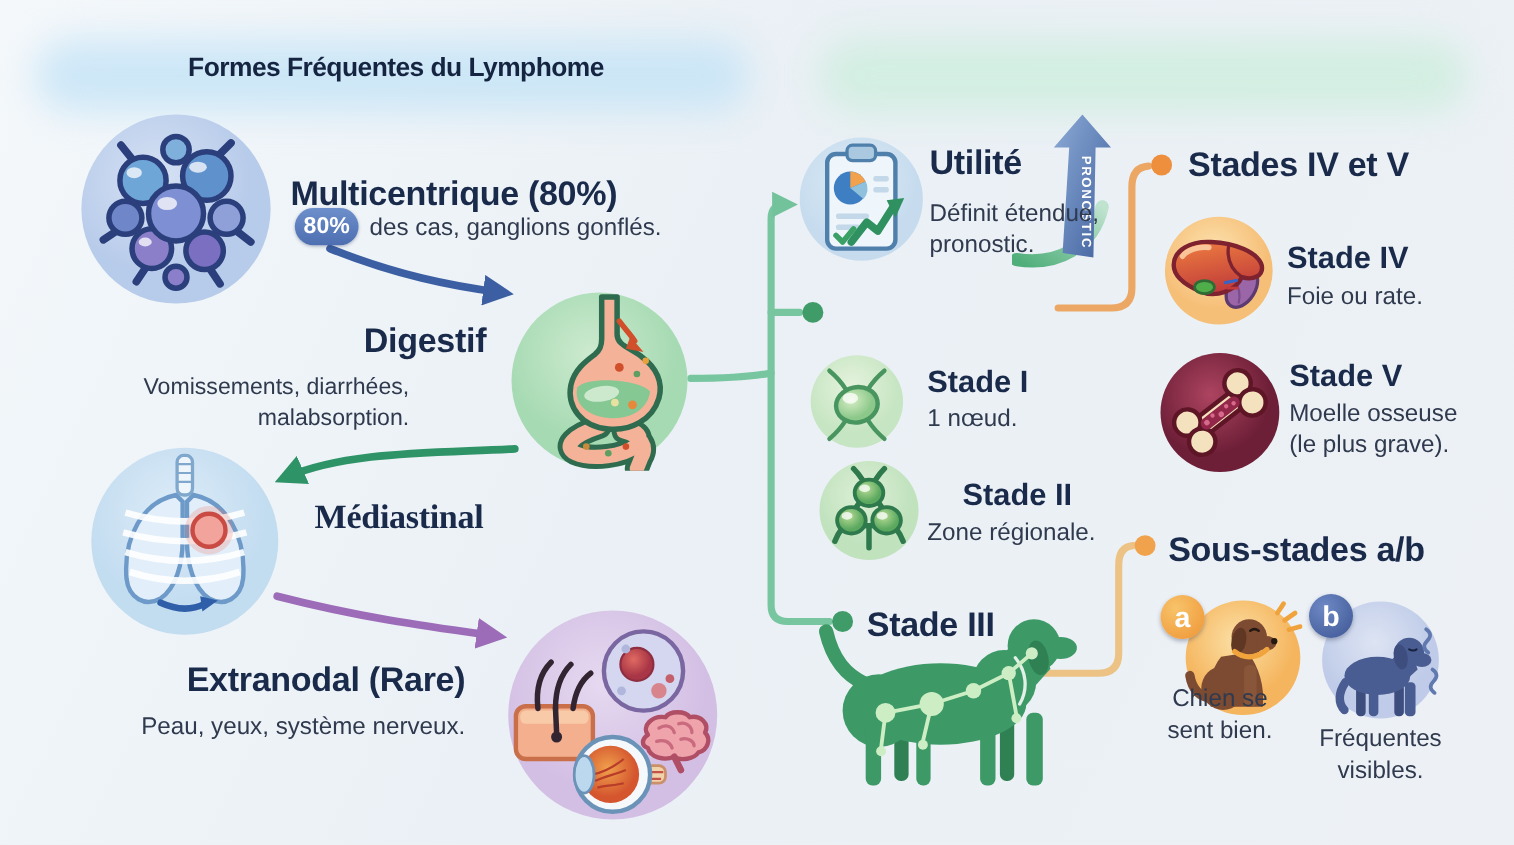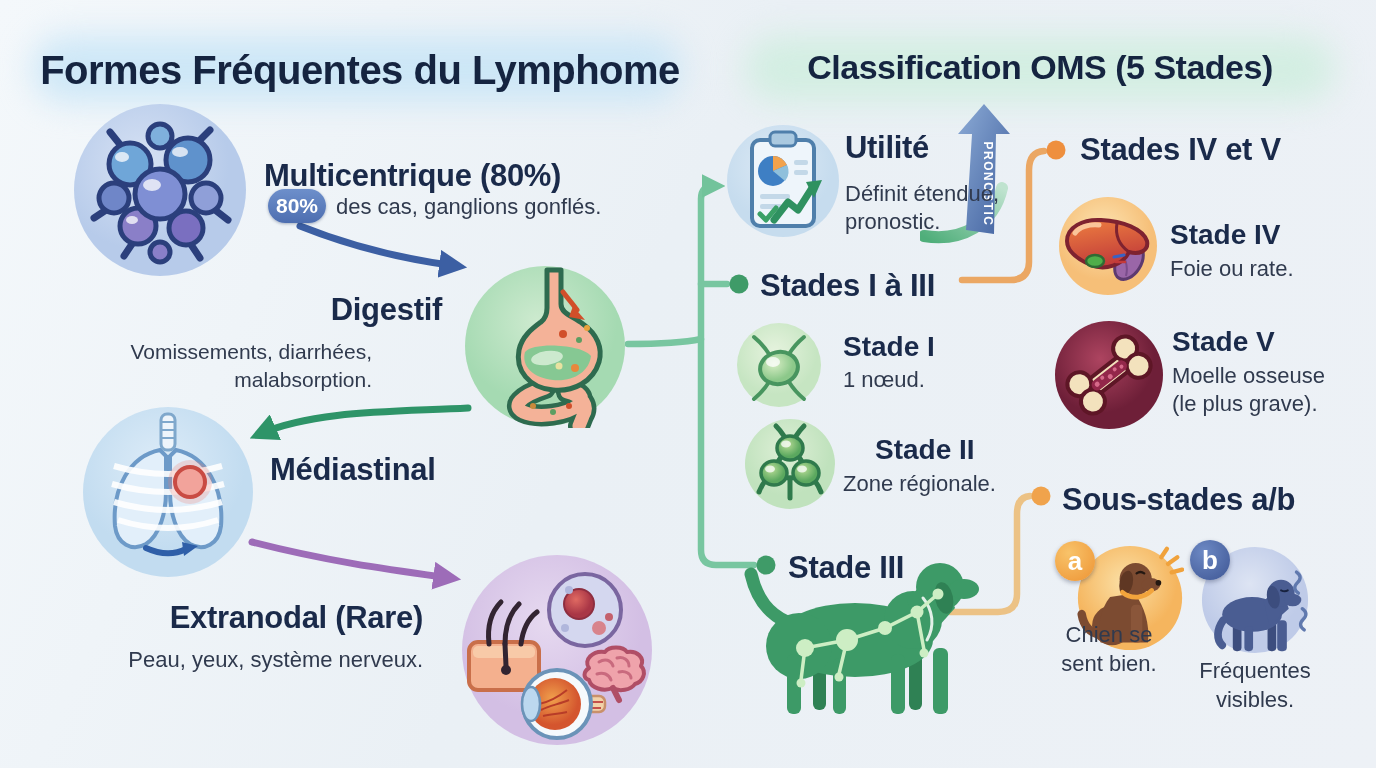--- a/index.html
+++ b/index.html
@@ -1,20 +1,20 @@
 <!DOCTYPE html>
 <html><head>
 <meta charset="utf-8">
 <style>
   html,body{margin:0;padding:0;background:#eef2f6;}
   .canvas{position:relative;width:1376px;height:768px;overflow:hidden;
     background:linear-gradient(115deg,#f4f8fb 0%,#eaf0f5 45%,#edf1f6 100%);
     font-family:"Liberation Sans",sans-serif;}
   .abs{position:absolute;}
-  .title{font-weight:bold;font-size:40px;color:#152440;text-align:center;letter-spacing:-0.5px;}
+  .title{font-weight:bold;font-size:24px;color:#152440;text-align:center;letter-spacing:-0.5px;}
   .glow{border-radius:45px;filter:blur(16px);}
   .h2{font-weight:bold;font-size:31px;color:#1a2a4a;letter-spacing:-0.3px;}
   .h3{font-weight:bold;font-size:28px;color:#1a2a4a;}
   .body{font-size:22px;color:#303a4e;line-height:28px;}
   .small{font-size:21px;}
   .ra{text-align:right;}
   .ctr{text-align:center;}
   .badge-pill{background:linear-gradient(180deg,#6d8fcb,#4d6eb0);color:#fff;font-weight:bold;
     font-size:21px;border-radius:17px;display:flex;align-items:center;justify-content:center;
     box-shadow:0 1px 3px rgba(30,50,90,.35);}
@@ -410,38 +410,36 @@
     <ellipse cx="96" cy="57" rx="9" ry="6.5" fill="#4a5d92"></ellipse>
     <ellipse cx="76" cy="54" rx="6.5" ry="12" fill="#3c4d7e" transform="rotate(-10 76 54)"></ellipse>
     <path d="M84 47 q4 2 7 0" stroke="#17223f" stroke-width="2" fill="none" stroke-linecap="round"></path>
     <g stroke="#6079ae" stroke-width="3.5" fill="none" stroke-linecap="round">
       <path d="M100 28 q7 5 1 11 q-6 6 1 11"></path>
       <path d="M106 66 q7 5 1 11 q-6 6 1 11"></path>
     </g>
   </svg>
 
   <div class="abs title" style="left:40px;top:48px;width:640px;">Formes Fréquentes du Lymphome</div>
-  <div class="abs title" style="left:730px;top:48px;width:620px;font-size:34px;">Classification OMS (5 Stades)</div>
 
   <div class="abs h2" style="left:264px;top:138px;margin-top:20px;">Multicentrique (80%)</div>
   <div class="abs badge-pill" style="left:268px;top:189px;width:58px;height:34px;">80%</div>
   <div class="abs h2 ra" style="left:122px;top:292px;width:320px;">Digestif</div>
 
   <div class="abs body" style="left:336px;top:190px;line-height:33px;">des cas, ganglions gonflés.</div>
   <div class="abs body ra small" style="left:112px;top:338px;width:260px;line-height:28px;">Vomissements, diarrhées, malabsorption.</div>
 
-  <div class="abs h2" style="left:270px;top:452px;">Médiastinal</div>
+  <div class="abs h2" style="left:286px;top:452px;font-family:Liberation Serif, serif;">Médiastinal</div>
 
   <div class="abs h2 ra" style="left:95px;top:600px;width:328px;">Extranodal (Rare)</div>
   <div class="abs body ra" style="left:95px;top:646px;width:328px;">Peau, yeux, système nerveux.</div>
 
   <div class="abs h2" style="left:845px;top:130px;">Utilité</div>
   <div class="abs body" style="left:845px;top:180px;width:195px;">Définit étendue, pronostic.</div>
 
-  <div class="abs h2" style="left:760px;top:268px;">Stades I à III</div>
   <div class="abs h3" style="left:843px;top:331px;">Stade I</div>
   <div class="abs body" style="left:843px;top:366px;">1 nœud.</div>
   <div class="abs h3" style="left:843px;top:434px;margin-left:32px;">Stade II</div>
   <div class="abs body" style="left:843px;top:470px;">Zone régionale.</div>
   <div class="abs h2" style="left:788px;top:550px;">Stade III</div>
 
   <div class="abs h2" style="left:1080px;top:132px;">Stades IV et V</div>
   <div class="abs h3" style="left:1170px;top:219px;">Stade IV</div>
   <div class="abs body" style="left:1170px;top:255px;">Foie ou rate.</div>
   <div class="abs h3" style="left:1172px;top:326px;">Stade V</div>

